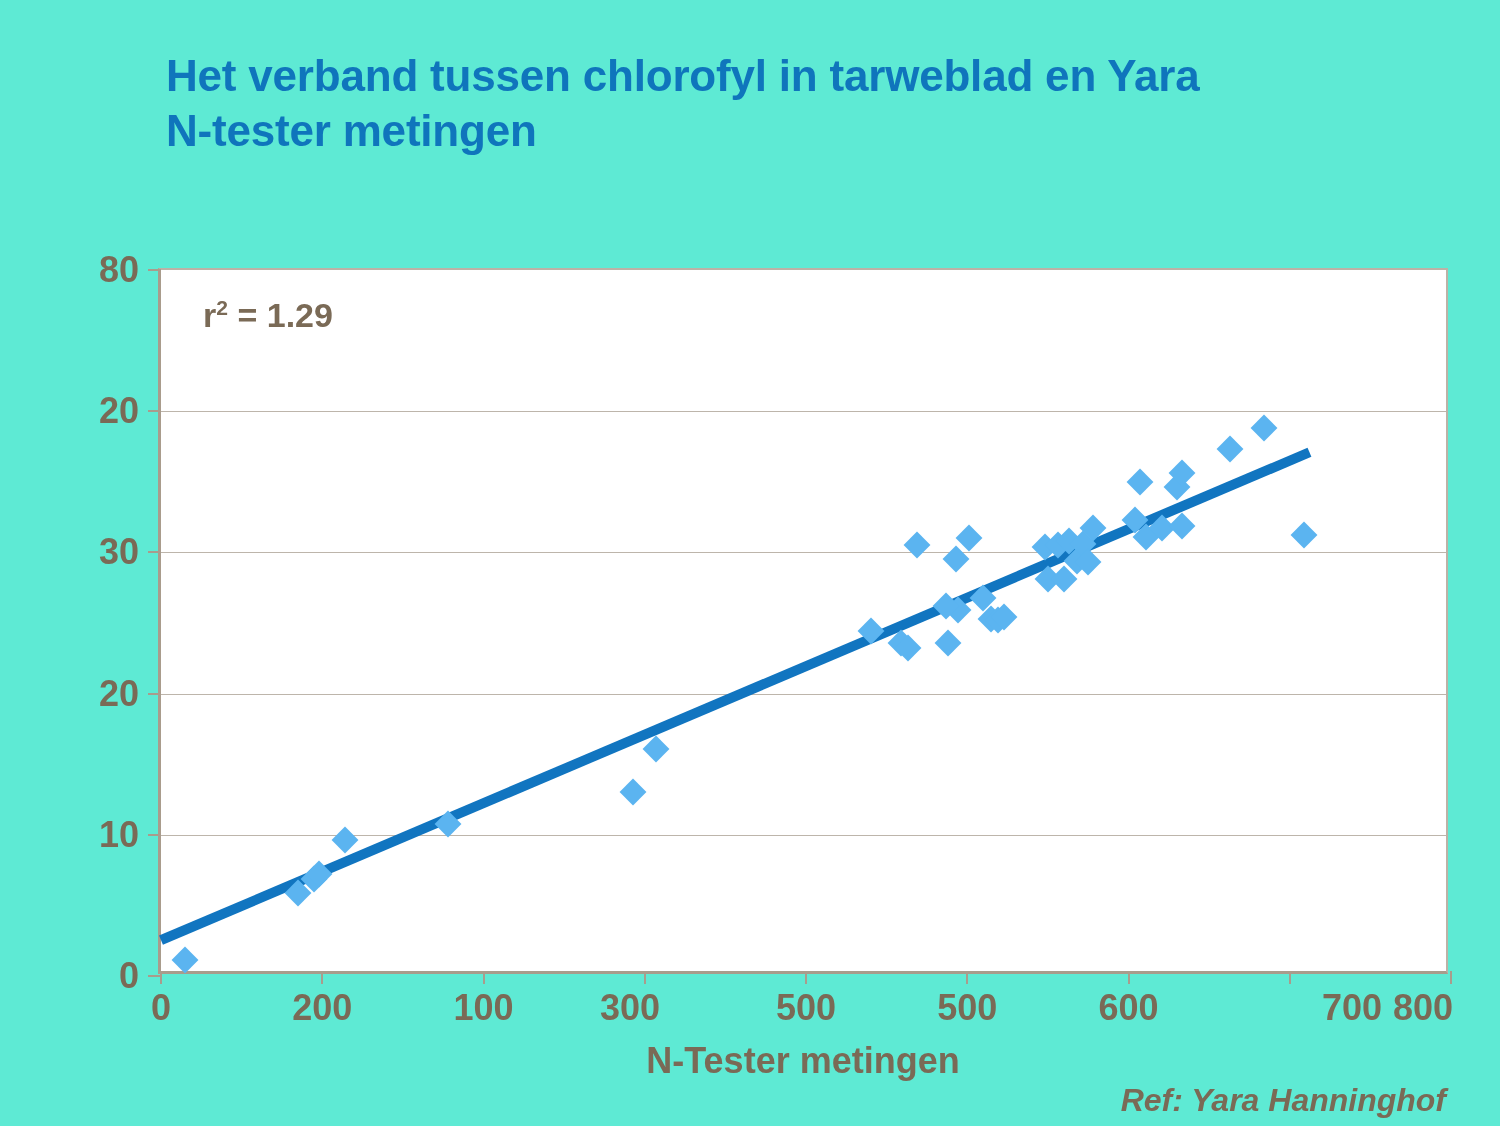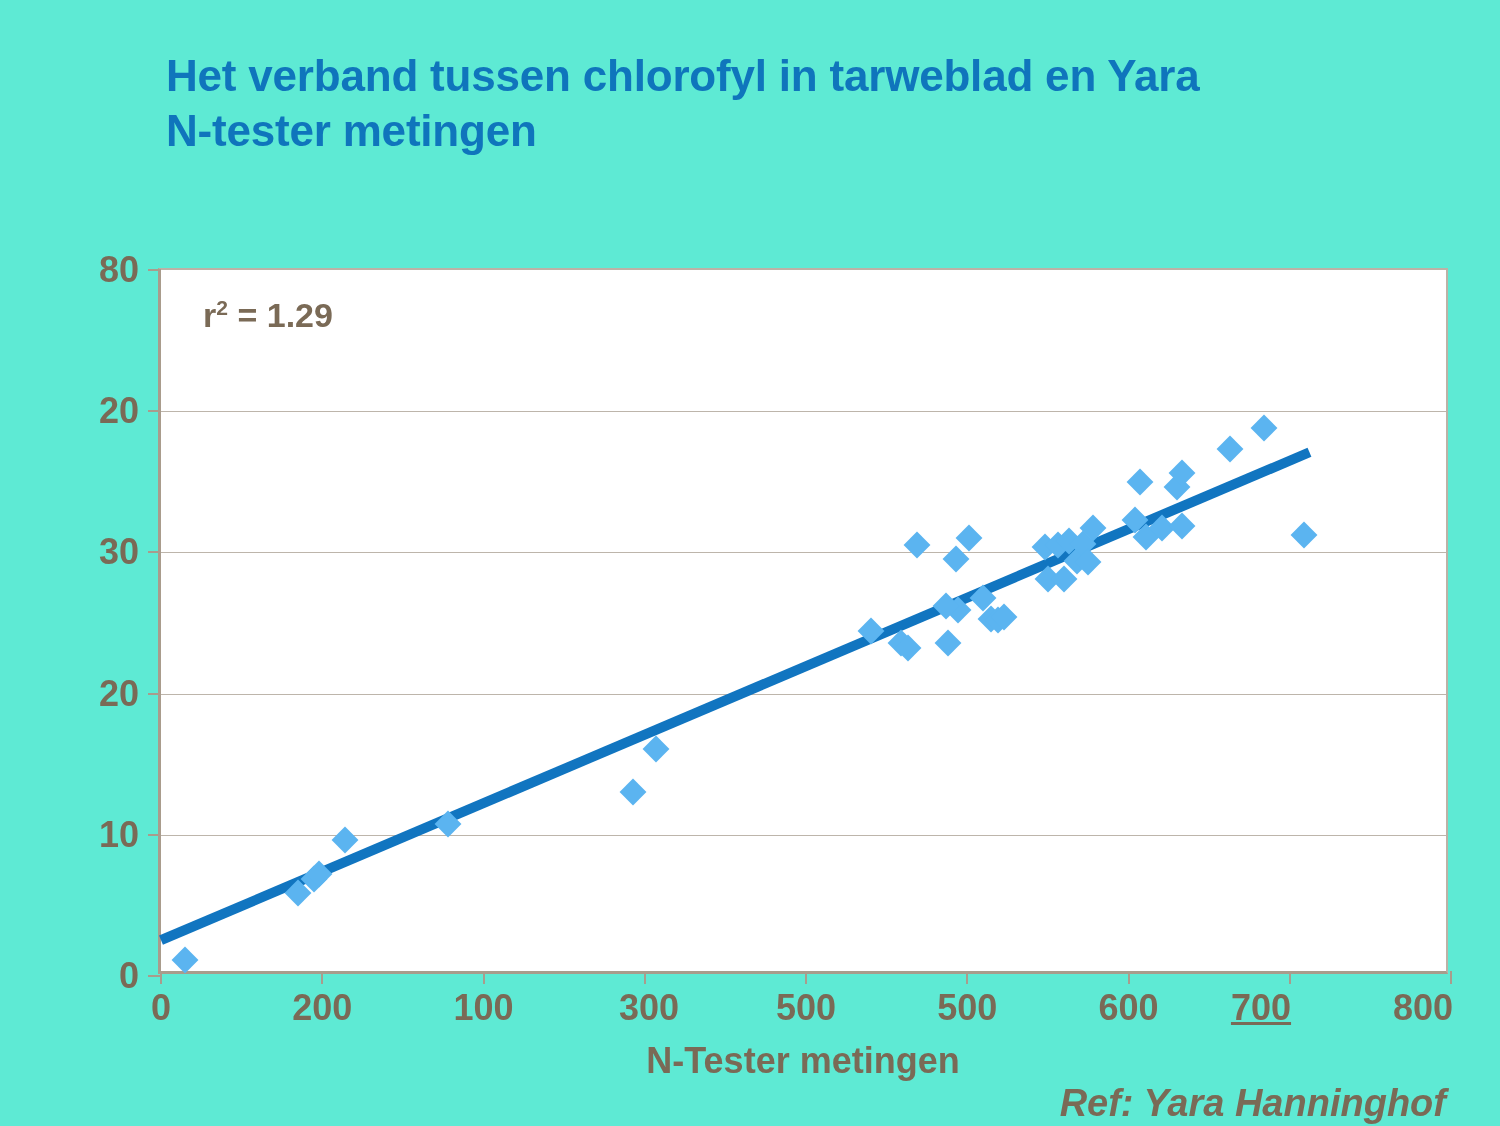--- a/index.html
+++ b/index.html
@@ -158,21 +158,21 @@
     font-size: 36px;
     font-weight: bold;
     color: #7A6A56;
   }
 
   
   #ref-note {
     position: absolute;
     right: 54px;
     top: 1082px;
-    font-size: 38px;
+    font-size: 32px;
     font-weight: bold;
     font-style: italic;
     color: #7A6A56;
     white-space: nowrap;
   }
 </style>
 </head>
 <body>
 
 <div id="slide">
@@ -208,29 +208,29 @@
         <div class="y-tick-label" style="top: 0px;">80</div>
       </div>
     <div id="x-axis-ticks">
         <div class="x-tick-mark" style="left: -1px;"></div>
         <div class="x-tick-label" style="left: 0px;">0</div>
         <div class="x-tick-mark" style="left: 160.25px;"></div>
         <div class="x-tick-label" style="left: 161.25px;">200</div>
         <div class="x-tick-mark" style="left: 321.5px;"></div>
         <div class="x-tick-label" style="left: 322.5px;">100</div>
         <div class="x-tick-mark" style="left: 482.75px;"></div>
-        <div class="x-tick-label" style="left: 488px; text-align: center;">300</div>
+        <div class="x-tick-label" style="left: 469px; text-align: center;">300</div>
         <div class="x-tick-mark" style="left: 644px;"></div>
         <div class="x-tick-label" style="left: 645px;">500</div>
         <div class="x-tick-mark" style="left: 805.25px;"></div>
         <div class="x-tick-label" style="left: 806.25px;">500</div>
         <div class="x-tick-mark" style="left: 966.5px;"></div>
         <div class="x-tick-label" style="left: 967.5px;">600</div>
         <div class="x-tick-mark" style="left: 1127.75px;"></div>
-        <div class="x-tick-label" style="left: 1100px; text-decoration: underline;">700</div>
+        <div class="x-tick-label" style="left: 1191px;">700</div>
         <div class="x-tick-mark" style="left: 1289px;"></div>
         <div class="x-tick-label" style="left: 1262px;">800</div>
       </div>
 
     <svg id="trend-svg" viewBox="0 0 1290 706" preserveAspectRatio="none">
       <line id="trendline" x1="0" y1="674.936" x2="1152.9375" y2="183.56000000000006" stroke="#1175C0" stroke-width="10" stroke-linecap="butt"></line>
     </svg>
 
     <div id="markers">
         <div class="marker" title="15, 1.1" style="left: 24.1875px; top: 690.468px; background: rgb(91, 180, 240);"></div>

